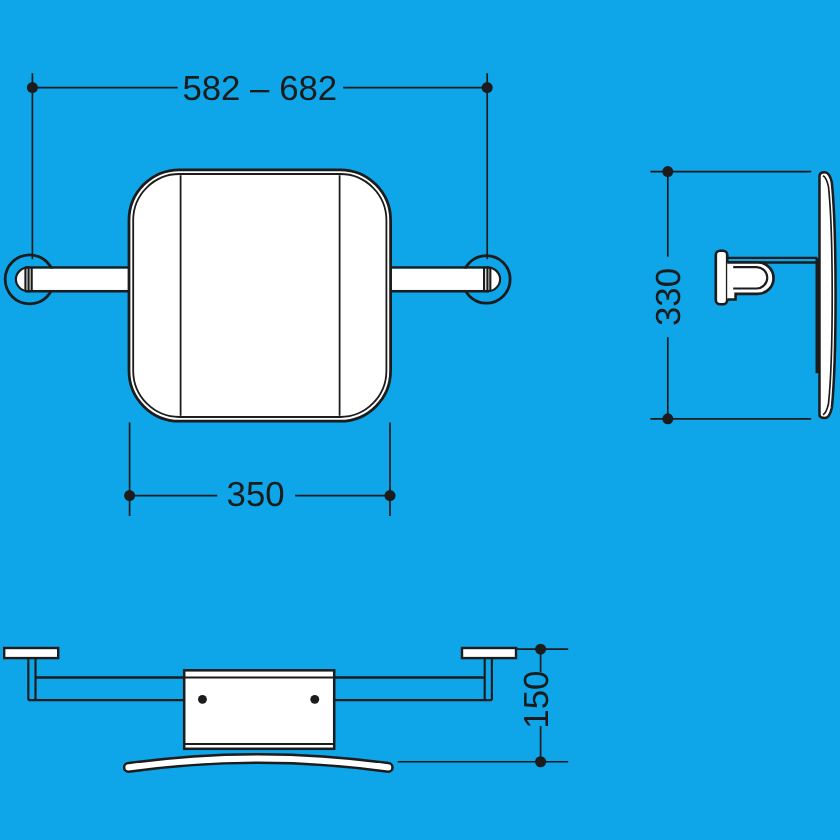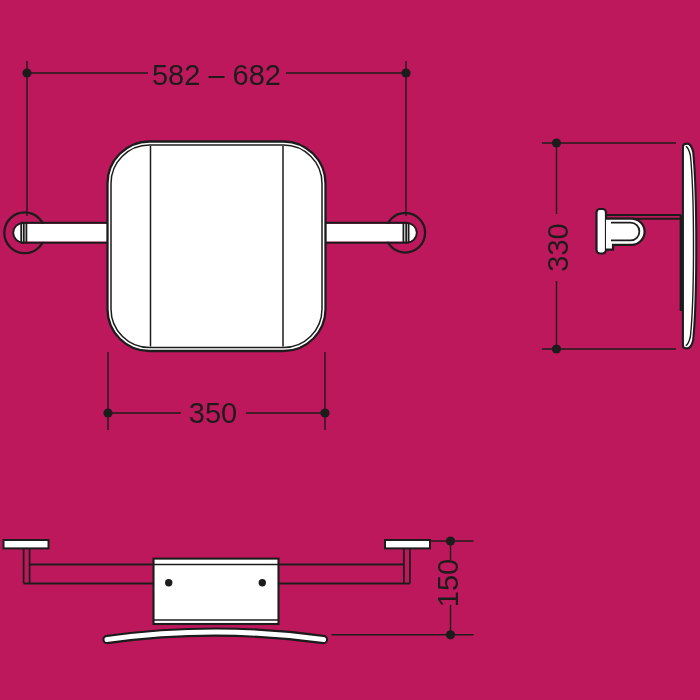--- a/index.html
+++ b/index.html
@@ -1,19 +1,19 @@
 <!DOCTYPE html>
 <html><head>
 <meta charset="utf-8">
 <style>
   html,body{margin:0;padding:0;background:#ffffff;}
   .canvas{
     position:relative;
     width:700px;height:700px;
-    background:#be185d;
+    background:#0ea5e9;
     font-family:"Liberation Sans", sans-serif;
     overflow:hidden;
   }
   svg{display:block;}
   .dim-text{
     font-family:"Liberation Sans", sans-serif;
     font-size:29px;
     fill:#1c1c1c;
   }
 </style>

